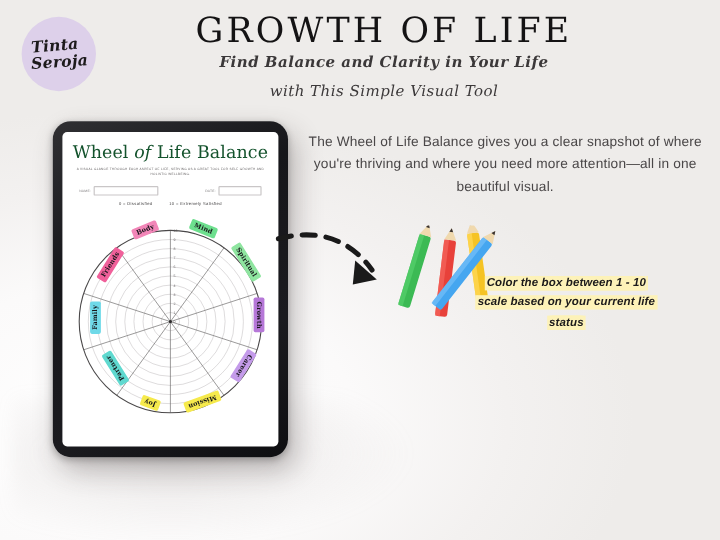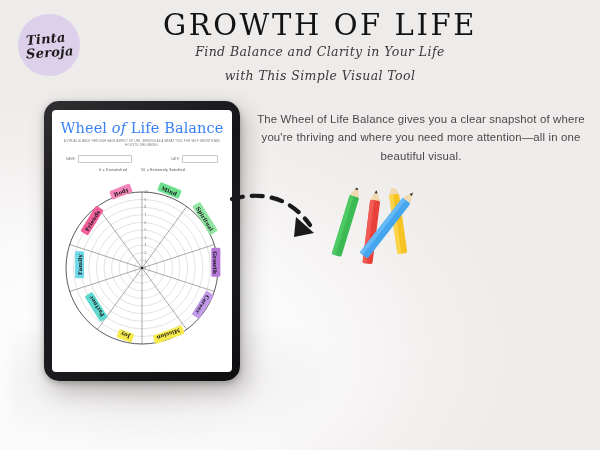--- a/index.html
+++ b/index.html
@@ -79,21 +79,21 @@
     position: absolute;
     left: 120px;
     width: 400px;
     text-align: center;
     font-family: "DejaVu Serif", serif;
     font-style: italic;
     font-size: 12.5px;
     color: #3b3839;
     letter-spacing: 0.4px;
   }
-  .subtitle.l1 { top: 44px; }
+  .subtitle.l1 { top: 44px; font-weight: bold; }
   .subtitle.l2 { top: 68px; }
 
   
   .tablet {
     position: absolute;
     left: 44px;
     top: 101px;
     width: 196px;
     height: 280px;
     background: linear-gradient(150deg, #303033 0%, #16161a 35%, #1b1b1f 70%, #0e0e11 100%);
@@ -111,21 +111,21 @@
     overflow: hidden;
   }
 
   .sheet-title {
     position: absolute;
     top: 10px;
     left: 0; right: 0;
     text-align: center;
     font-family: "DejaVu Serif", serif;
     font-size: 14.5px;
-    color: #3b82f6;
+    color: #14532d;
     letter-spacing: 0.1px;
   }
   .sheet-title .it { font-style: italic; }
 
   .sheet-desc {
     position: absolute;
     top: 30px;
     left: 10px; right: 10px;
     text-align: center;
     font-size: 2.6px;
@@ -374,15 +374,20 @@
         <rect x="55" y="4" width="10" height="70" rx="2" fill="#45a6f0"></rect>
         <rect x="55" y="4" width="4" height="70" fill="#6fbdf7" opacity="0.8"></rect>
         <path d="M55 4 L60 -6 L65 4 Z" fill="#f0d9ae"></path>
         <path d="M58.4 -2.8 L60 -6 L61.6 -2.8 Z" fill="#3a3330"></path>
       </g>
     </svg>
   </div>
 
   <div class="para top">The Wheel of Life Balance gives you a clear snapshot of where you're thriving and where you need more attention—all in one beautiful visual.</div>
 
+  <div class="callout">
+    <span>Color the box between 1 - 10</span><br>
+    <span>scale based on your current life</span><br>
+    <span>status</span>
+  </div>
 
 
 </div>
 
 </body></html>

